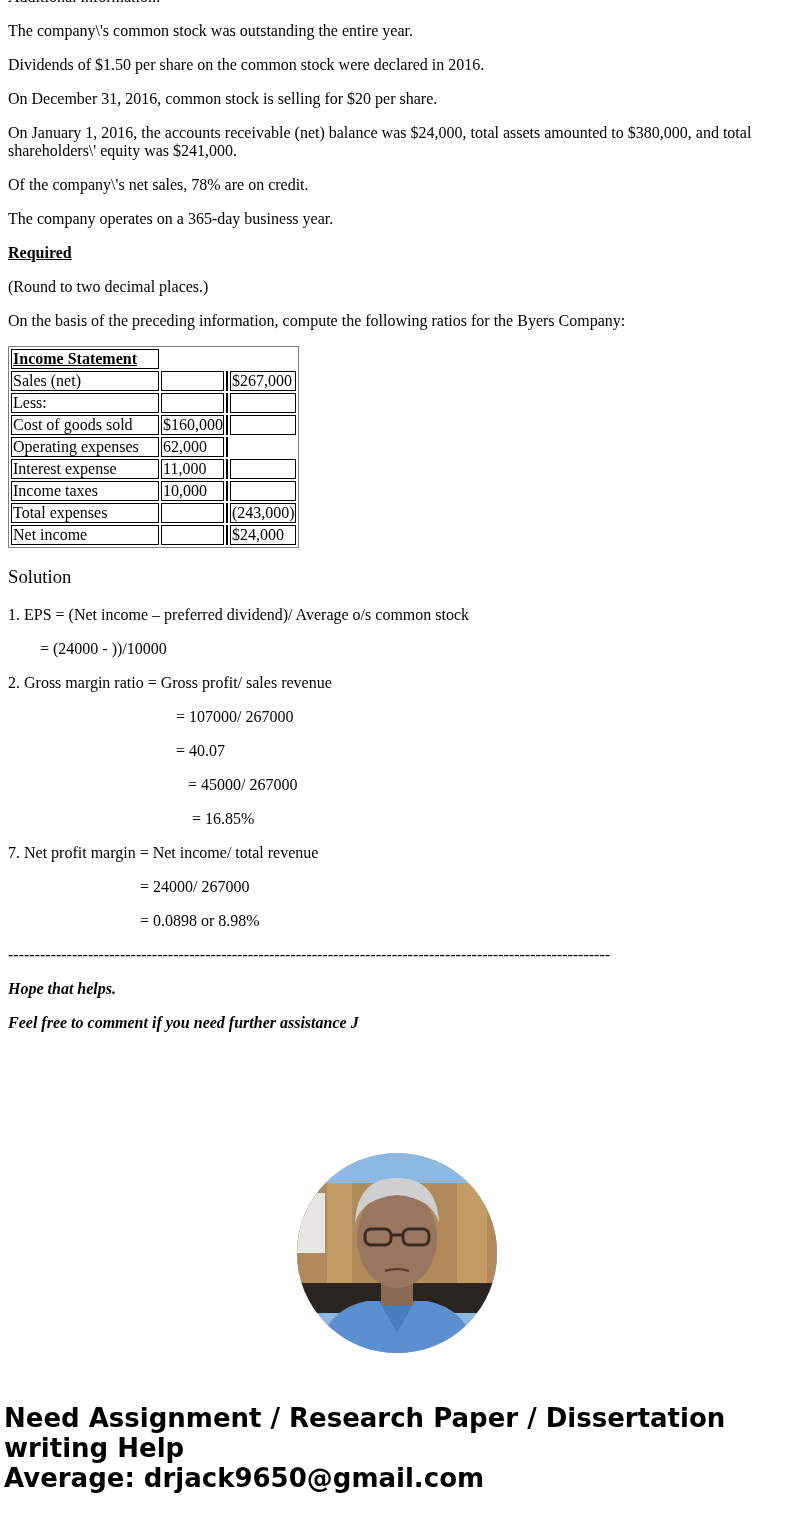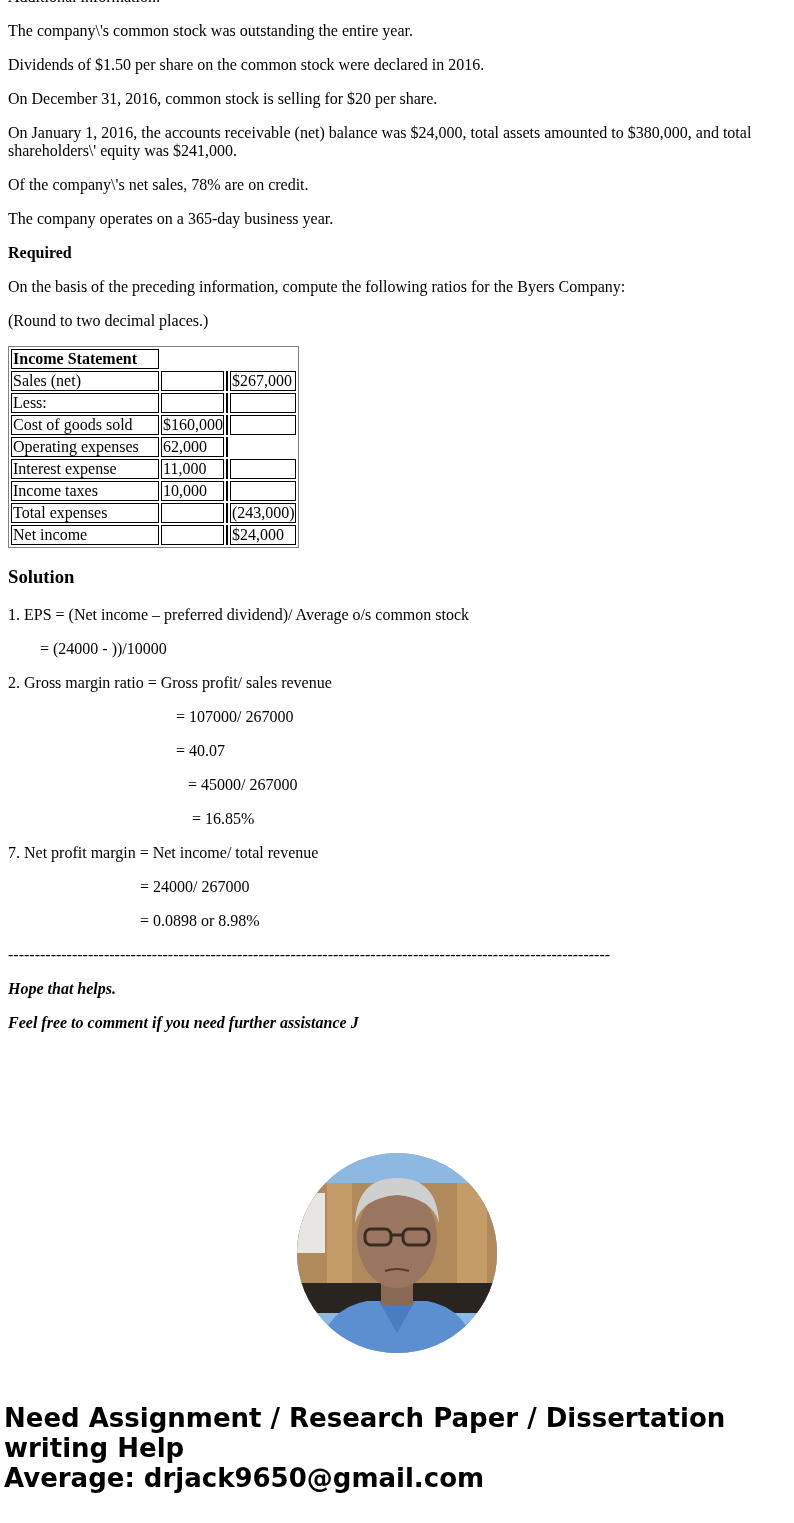--- a/index.html
+++ b/index.html
@@ -19,21 +19,21 @@
     .content {
       position: absolute;
       left: 8px;
       top: -12px;
       width: 778px;
     }
     p {
       margin: 0 0 16px 0;
       line-height: 18px;
     }
-    .bold { font-weight: bold; }
+    .bold { font-weight: bold; text-decoration: underline; }
     .italic-bold { font-weight: bold; font-style: italic; }
     table.income {
       border: 1px solid #808080;
       border-collapse: separate;
       border-spacing: 2px;
       margin: 0 8px 18px 0;
       font-size: 16px;
     }
     table.income td {
       border: 1px solid #000000;
@@ -51,21 +51,21 @@
       border-right: 1px solid #000;
       border-left: 1px solid #000;
     }
     table.income td.col3 { width: 61px; }
     table.income td.empty-noborder {
       border: none;
     }
     table.income td.indent { width: 126px; }
     h3.solution {
       font-size: 18.7px;
-      font-weight: bold;
+      font-weight: normal;
       margin: 0 0 18px 0;
       line-height: 22px;
     }
     .ind-32 { padding-left: 32px; }
     .ind-168 { padding-left: 168px; }
     .ind-180 { padding-left: 180px; }
     .ind-184 { padding-left: 184px; }
     .ind-132 { padding-left: 132px; }
     .dashes {
       letter-spacing: 0px;
@@ -99,22 +99,22 @@
 
 <div class="content">
   <p>Additional information:</p>
   <p>The company\'s common stock was outstanding the entire year.</p>
   <p>Dividends of $1.50 per share on the common stock were declared in 2016.</p>
   <p>On December 31, 2016, common stock is selling for $20 per share.</p>
   <p>On January 1, 2016, the accounts receivable (net) balance was $24,000, total assets amounted to $380,000, and total shareholders\' equity was $241,000.</p>
   <p>Of the company\'s net sales, 78% are on credit.</p>
   <p>The company operates on a 365-day business year.</p>
   <p class="bold">Required</p>
+  <p>(Round to two decimal places.)</p>
   <p>On the basis of the preceding information, compute the following ratios for the Byers Company:</p>
-  <p>(Round to two decimal places.)</p>
 
   <table class="income">
     <tbody>
         <tr>
       <td class="col1 bold">Income Statement</td>
       <td class="empty-noborder"></td>
       <td class="empty-noborder" style="padding:0;width:0"></td>
       <td class="empty-noborder"></td>
     </tr>
     <tr>

